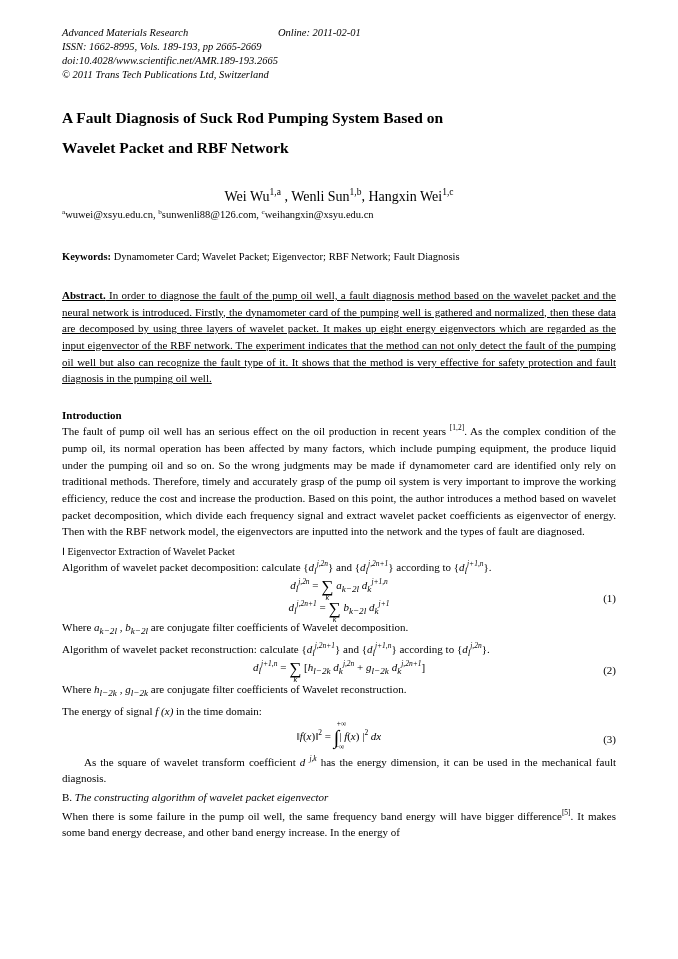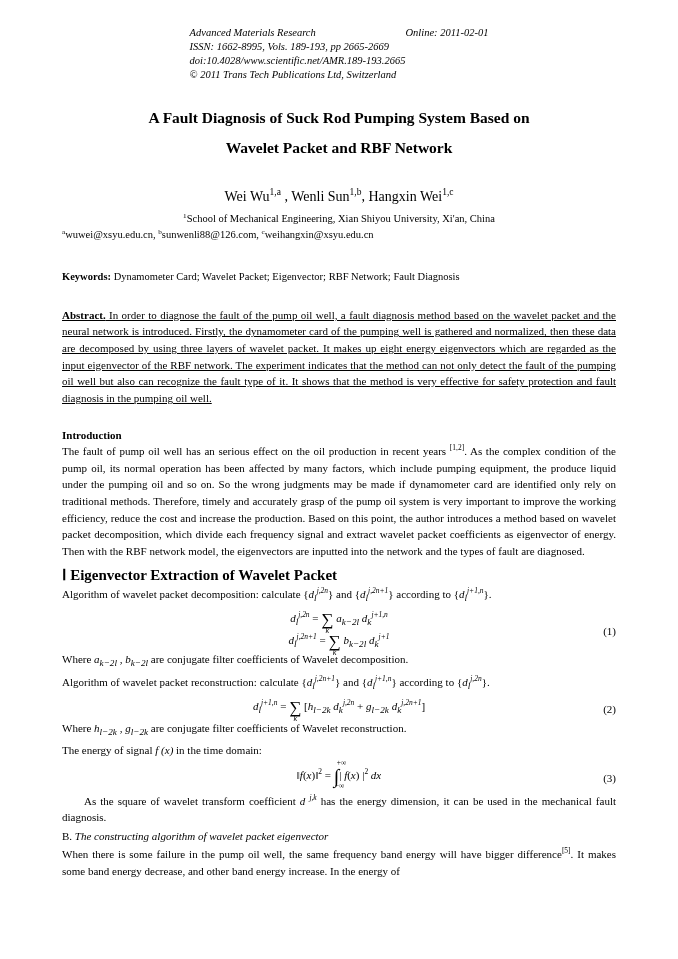--- a/index.html
+++ b/index.html
@@ -16,37 +16,37 @@
   }
   .page {
     position: relative;
     width: 678px;
     height: 959px;
     box-sizing: border-box;
     padding: 26px 62px 0 62px;
   }
   .header-row {
     display: flex;
-    justify-content: center;
+    justify-content: flex-start;
     align-items: flex-start;
     font-size: 10.5px;
     font-style: italic;
     line-height: 1.32;
   }
   .header-left div {
     white-space: nowrap;
   }
   .header-right {
     font-size: 10.5px;
     font-style: italic;
     white-space: nowrap;
     padding-top: 0px;
   }
   .title {
-    text-align: center;
+    text-align: left;
     font-size: 15.5px;
     font-weight: bold;
     line-height: 1.9;
     margin-top: 22px;
   }
   .authors {
     text-align: center;
     font-size: 14px;
     margin-top: 24px;
     line-height: 1.5;
@@ -81,42 +81,41 @@
     text-decoration: underline;
   }
   .abstract b { font-weight: bold; }
   .section-head {
     font-size: 11px;
     font-weight: bold;
     margin-top: 22px;
     margin-bottom: 0;
   }
   .section-head-2 {
-    font-size: 15px;
-    font-weight: bold;
+    font-size: 10px;
+    font-weight: normal;
     margin-top: 6px;
     margin-bottom: 2px;
   }
   .para {
     font-size: 11px;
     text-align: justify;
     line-height: 1.52;
     margin-top: 2px;
   }
   .para-indent { text-indent: 22px; }
   .sub-head {
     font-size: 11px;
     font-style: italic;
     margin-top: 2px;
     line-height: 1.5;
   }
   .sub-head .nonitalic { font-style: normal; }
   .eq-block {
     position: relative;
-    margin-top: 6px;
     margin-bottom: 2px;
     font-size: 11px;
     min-height: 18px;
   }
   .eq-center {
     text-align: center;
     font-family: "Liberation Serif", serif;
   }
   .eq-num {
     position: absolute;
@@ -183,23 +182,20 @@
 
   <div class="title">
     <div>A Fault Diagnosis of Suck Rod Pumping System Based on</div>
     <div>Wavelet Packet and RBF Network</div>
   </div>
 
   <div class="authors">
     <span>Wei Wu</span><sup>1,a</sup><span> , Wenli Sun</span><sup>1,b</sup><span>, Hangxin Wei</span><sup>1,c</sup>
   </div>
 
-  <div class="affil">
-    <sup>1</sup><span>School of Mechanical Engineering, Xian Shiyou University, Xi'an, China</span>
-  </div>
 
   <div class="emails">
     <sup>a</sup><span>wuwei@xsyu.edu.cn, </span><sup>b</sup><span>sunwenli88@126.com, </span><sup>c</sup><span>weihangxin@xsyu.edu.cn</span>
   </div>
 
   <div class="keywords">
     <b>Keywords:</b><span> Dynamometer Card; Wavelet Packet; Eigenvector; RBF Network; Fault Diagnosis</span>
   </div>
 
   <div class="abstract">

